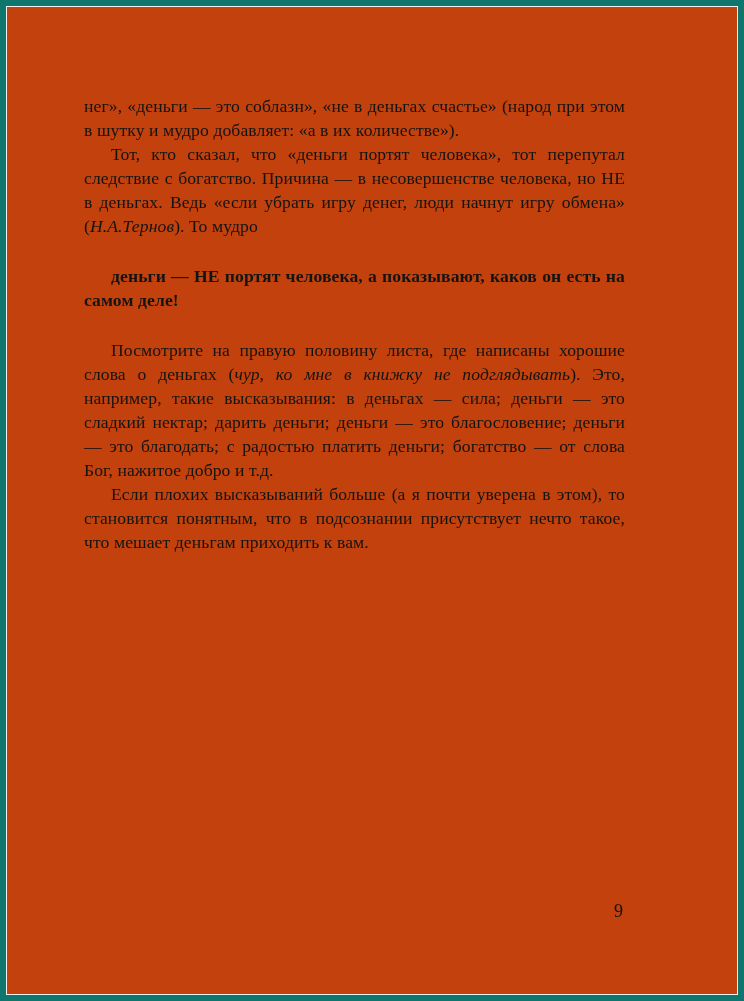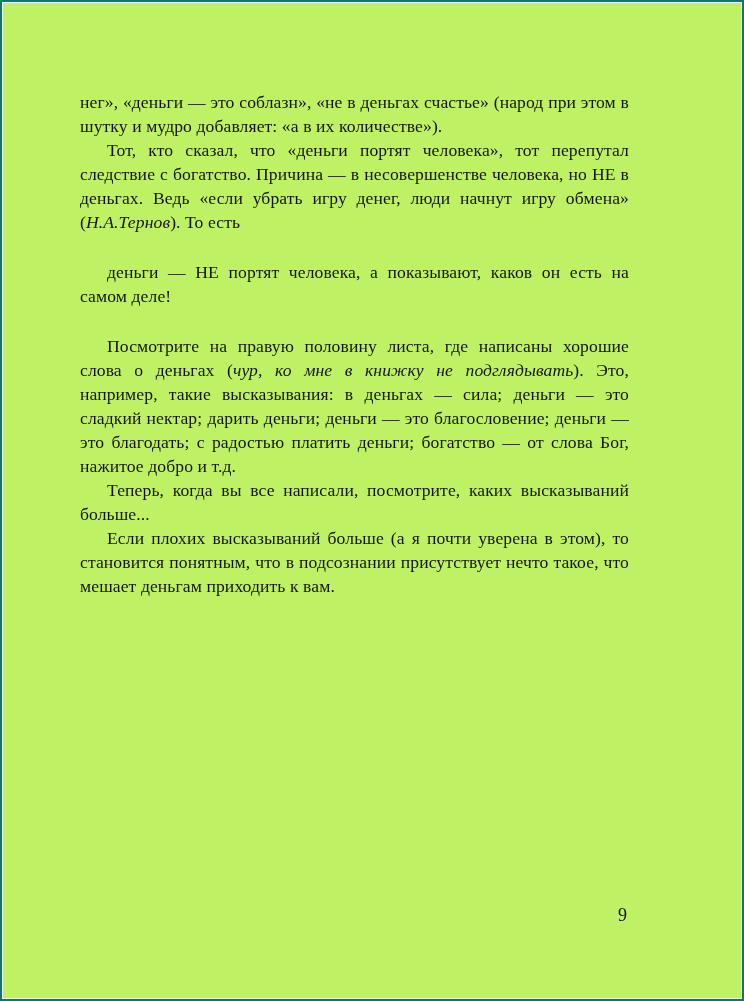--- a/index.html
+++ b/index.html
@@ -12,39 +12,39 @@
     width: 744px;
     height: 1001px;
     font-family: "Liberation Serif", "DejaVu Serif", serif;
     color: #141414;
     -webkit-font-smoothing: antialiased;
   }
   .scan-page {
     box-sizing: border-box;
     width: 744px;
     height: 1001px;
-    background: #bef264;
-    border: 2px solid #0f766e;
+    background: #c2410c;
+    border: 6px solid #0f766e;
     box-shadow: inset 0 0 0 1px #f0f0f0;
     padding: 88px 113px 0 78px;
     position: relative;
     overflow: hidden;
   }
   .text-block p {
     margin: 0;
     font-size: 17.6px;
     line-height: 24px;
     text-align: justify;
     letter-spacing: 0.1px;
   }
   .text-block p.indent {
     text-indent: 27px;
   }
   .text-block p.bold {
-    font-weight: normal;
+    font-weight: bold;
   }
   .text-block p.space-before {
     margin-top: 26px;
   }
   .italic {
     font-style: italic;
   }
   .page-number {
     position: absolute;
     right: 115px;
@@ -53,20 +53,19 @@
     line-height: 20px;
     color: #141414;
   }
 </style>
 </head>
 <body>
 
 <div class="scan-page">
   <main class="text-block">
       <p class="no-indent"><span>нег», «деньги — это соблазн», «не в деньгах счастье» (народ при этом в шутку и мудро добавляет: «а в их количестве»).</span></p>
-      <p class="indent"><span>Тот, кто сказал, что «деньги портят человека», тот перепутал следствие с богатство. Причина — в несовершенстве человека, но НЕ в деньгах. Ведь «если убрать игру денег, люди начнут игру обмена» (</span><span class="italic">Н.А.Тернов</span><span>). То есть</span></p>
+      <p class="indent"><span>Тот, кто сказал, что «деньги портят человека», тот перепутал следствие с богатство. Причина — в несовершенстве человека, но НЕ в деньгах. Ведь «если убрать игру денег, люди начнут игру обмена» (</span><span class="italic">Н.А.Тернов</span><span>). То мудро</span></p>
       <p class="indent bold space-before"><span>деньги — НЕ портят человека, а показывают, каков он есть на самом деле!</span></p>
       <p class="indent space-before"><span>Посмотрите на правую половину листа, где написаны хорошие слова о деньгах (</span><span class="italic">чур, ко мне в книжку не подглядывать</span><span>). Это, например, такие высказывания: в деньгах — сила; деньги — это сладкий нектар; дарить деньги; деньги — это благословение; деньги — это благодать; с радостью платить деньги; богатство — от слова Бог, нажитое добро и т.д.</span></p>
-      <p class="indent"><span>Теперь, когда вы все написали, посмотрите, каких высказываний больше...</span></p>
       <p class="indent"><span>Если плохих высказываний больше (а я почти уверена в этом), то становится понятным, что в подсознании присутствует нечто такое, что мешает деньгам приходить к вам.</span></p>
     </main>
   <div class="page-number">9</div>
 </div>
 
 </body></html>

